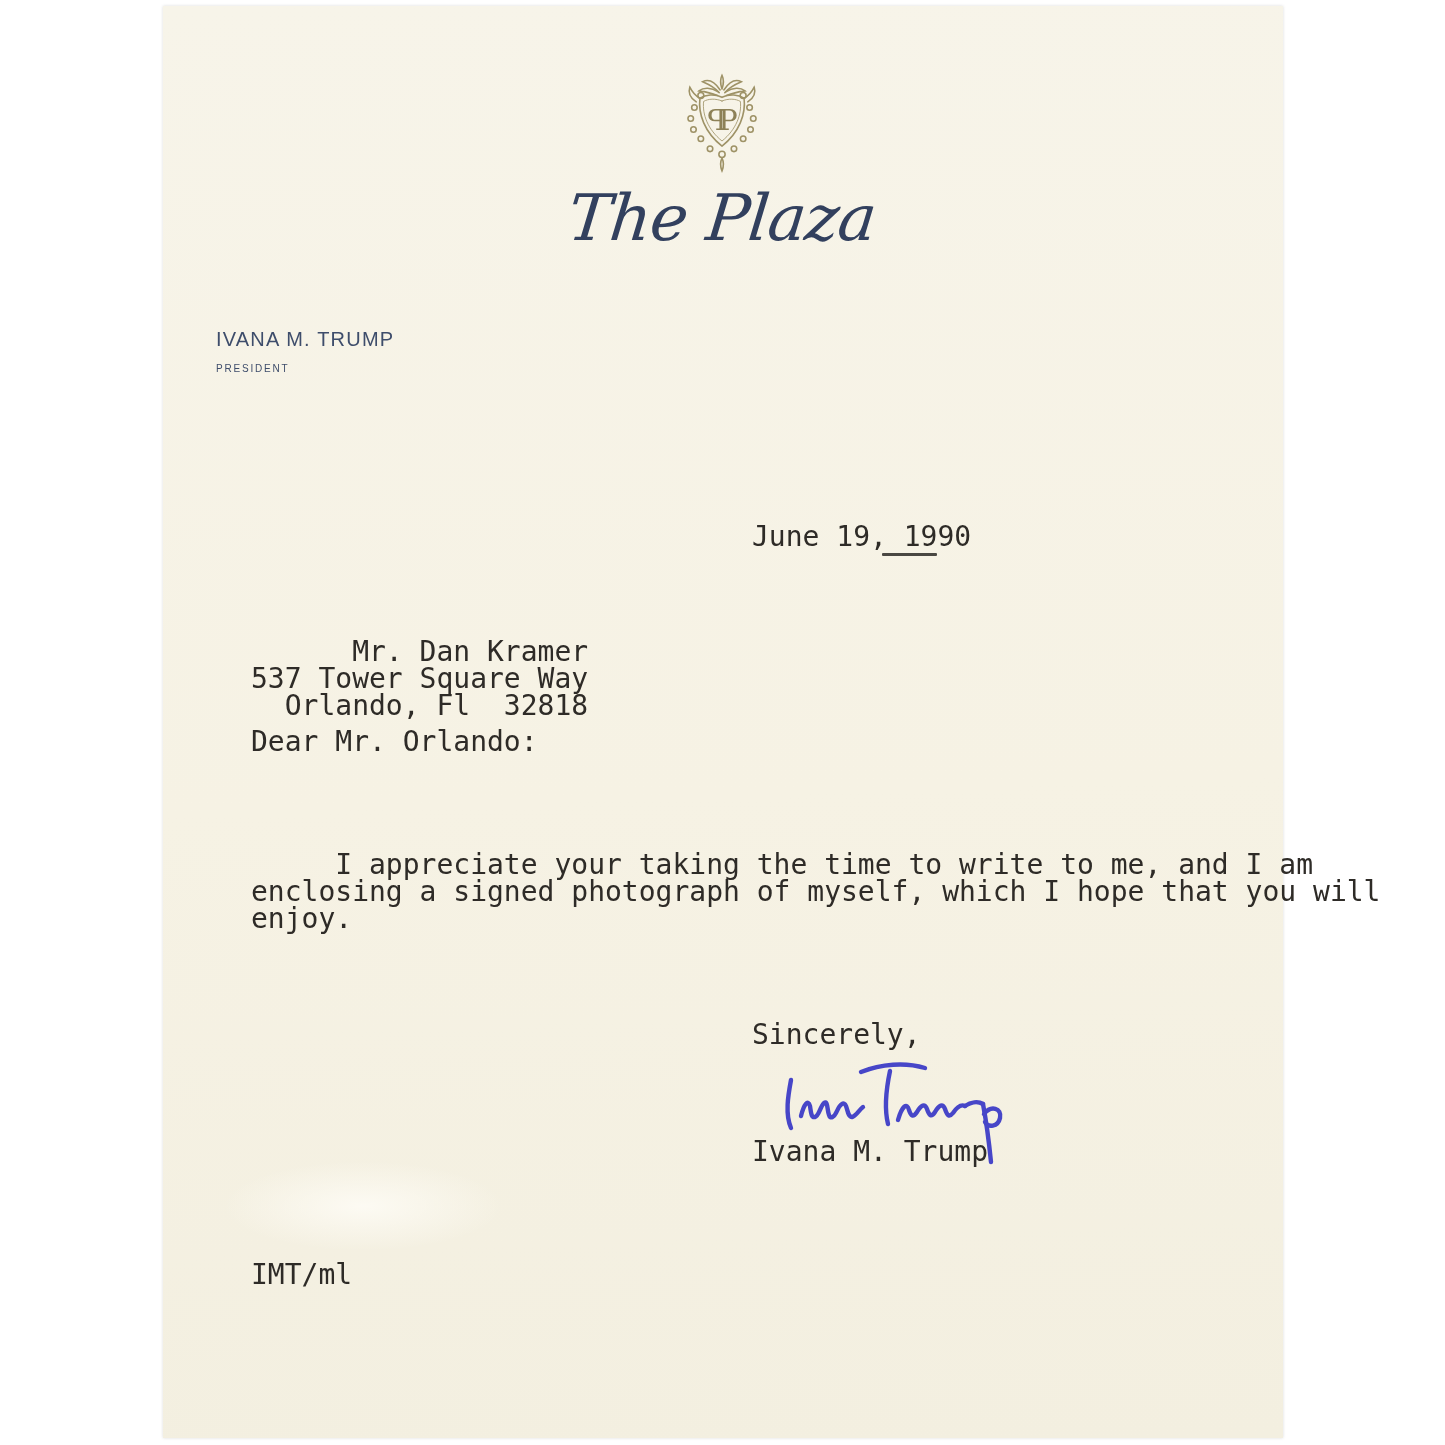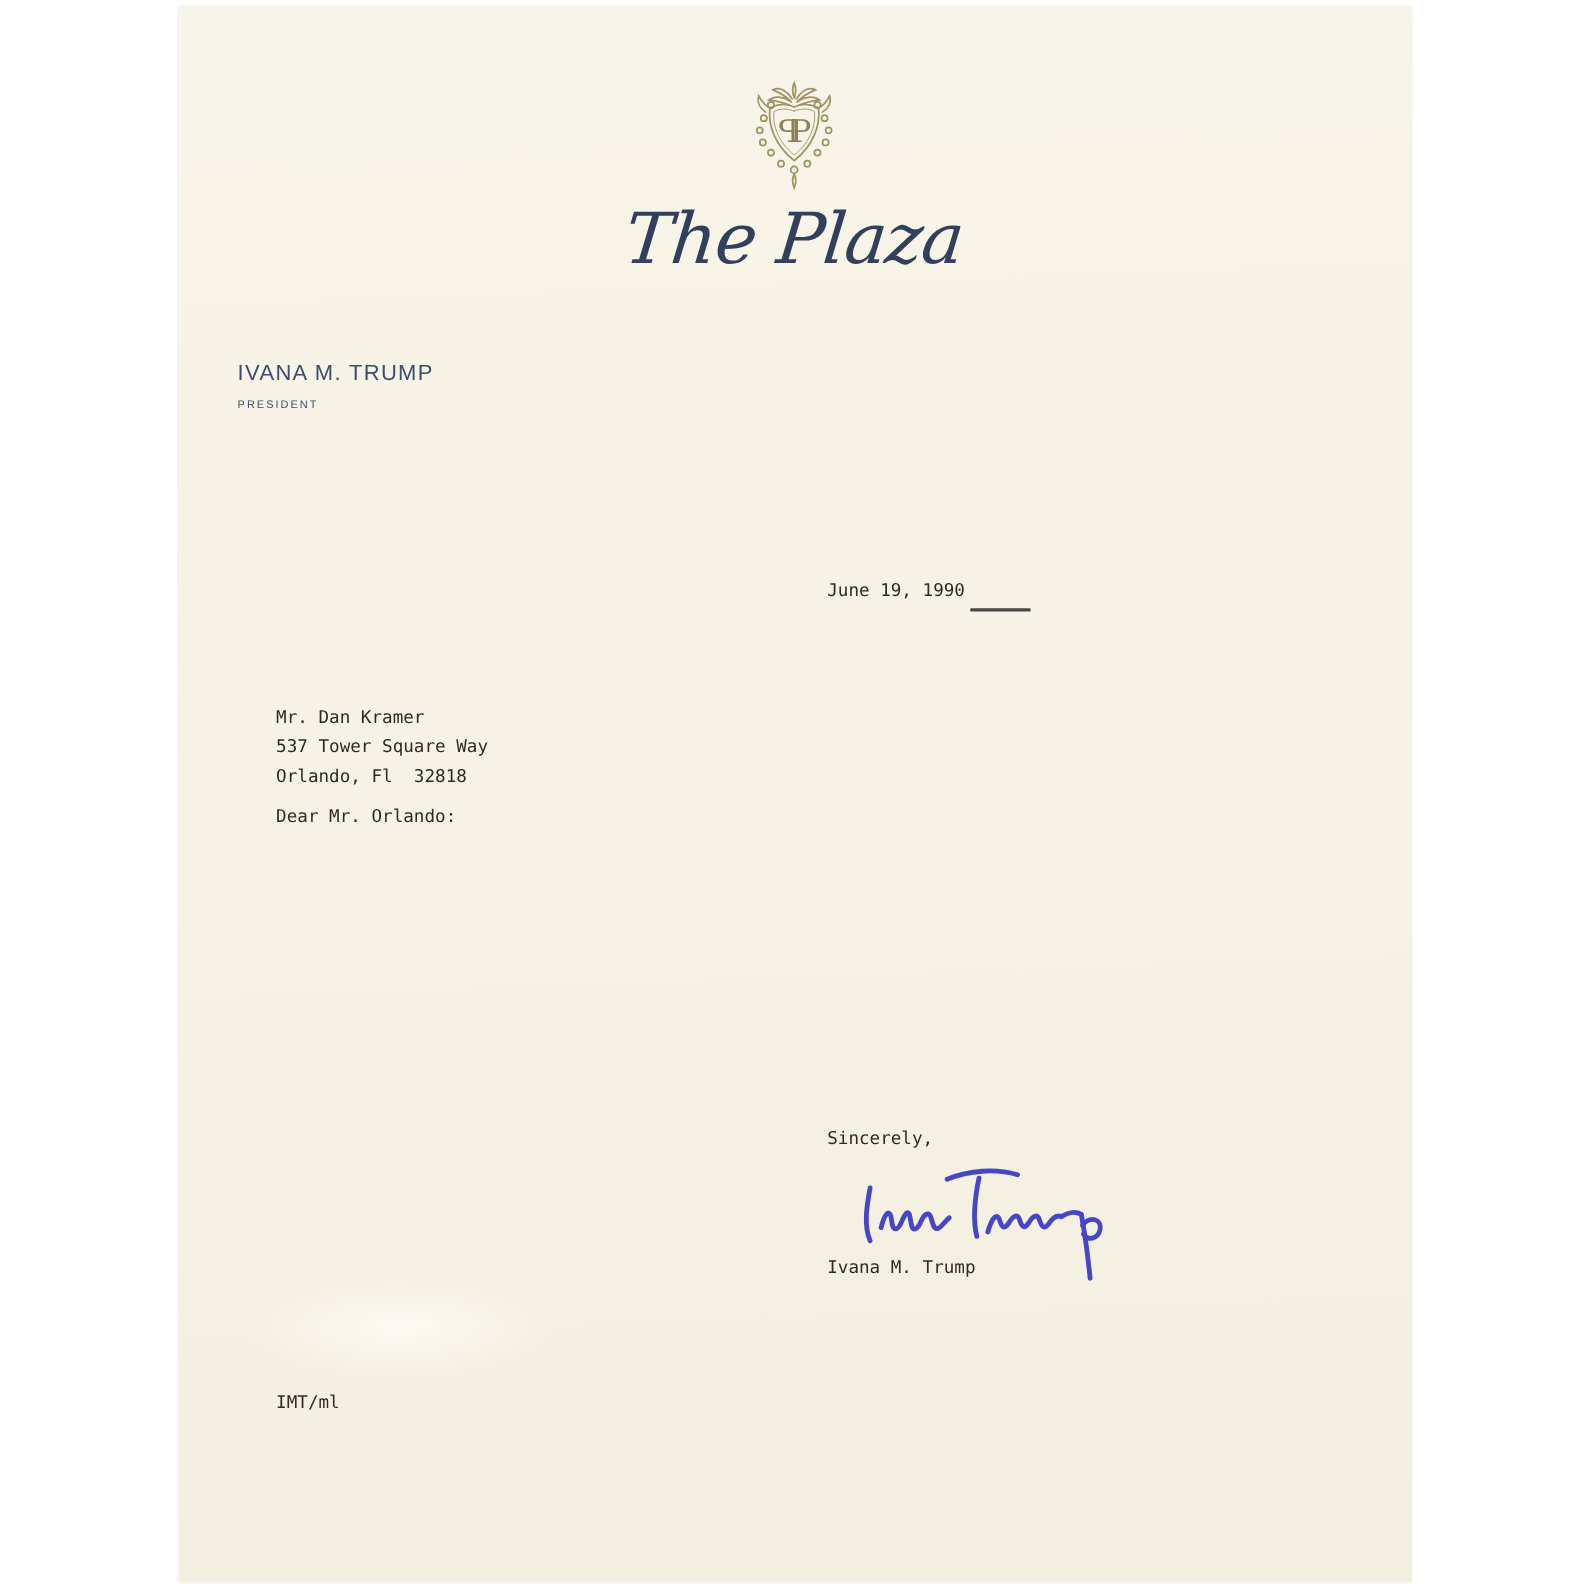--- a/index.html
+++ b/index.html
@@ -10,21 +10,21 @@
     overflow:hidden;
   }
   .paper{
     position:absolute;left:163px;top:6px;width:1120px;height:1432px;
     background:linear-gradient(178deg,#f7f4e9 0%,#f6f2e4 55%,#f3efe0 100%);
     box-shadow:0 0 3px rgba(0,0,0,0.14);
   }
   .abs{position:absolute;}
   .mono{
     font-family:"DejaVu Sans Mono","Liberation Mono",monospace;
-    font-size:16px;line-height:27px;color:#2e2b27;
+    font-size:28px;line-height:27px;color:#2e2b27;
     white-space:pre;letter-spacing:0;
   }
   .script-name{
     font-family:"DejaVu Serif","Liberation Serif",serif;
     font-style:italic;font-weight:400;
     font-size:64px;line-height:80px;color:#32405e;
     text-align:center;letter-spacing:-1px;
     transform:skewX(-6deg);
   }
   .lh-name{
@@ -89,26 +89,29 @@
 
   <div class="abs script-name" style="left:354px;top:172px;width:410px;">The Plaza</div>
 
   <div class="abs lh-name" style="left:53px;top:322px;">IVANA M. TRUMP</div>
   <div class="abs lh-title" style="left:53px;top:357px;">PRESIDENT</div>
 
   <div class="abs mono" style="left:589px;top:517px;">June 19, 1990</div>
 
   <div class="abs underline-artifact" style="left:719px;top:547px;width:55px;height:2.5px;"></div>
 
-  <div class="abs mono" style="left:88px;top:632px;">Mr. Dan Kramer
+  <div class="abs mono" style="left:88px;top:632px;text-align:right;">Mr. Dan Kramer
 537 Tower Square Way
 Orlando, Fl  32818</div>
 
   <div class="abs mono" style="left:88px;top:722px;">Dear Mr. Orlando:</div>
 
+  <div class="abs mono" style="left:88px;top:845px;">     I appreciate your taking the time to write to me, and I am
+enclosing a signed photograph of myself, which I hope that you will
+enjoy.</div>
 
   <div class="abs mono" style="left:589px;top:1015px;">Sincerely,</div>
 
   <svg class="abs" style="left:620px;top:1052px;" width="230" height="112" viewBox="0 0 230 112">
     <g stroke="#4746c8" stroke-width="4.4" fill="none" stroke-linecap="round" stroke-linejoin="round">
 
       <path d="M8,22 C5,38 2,56 8,70"></path>
 
       <path d="M18,58 C21,46 25,41 27,48 C28,54 28,60 32,59 C36,58 37,49 41,45 C45,42 44,52 46,57 C47,61 51,60 54,53 C57,46 61,43 63,48 C65,53 65,59 69,59 C73,58 76,52 80,49"></path>
 

